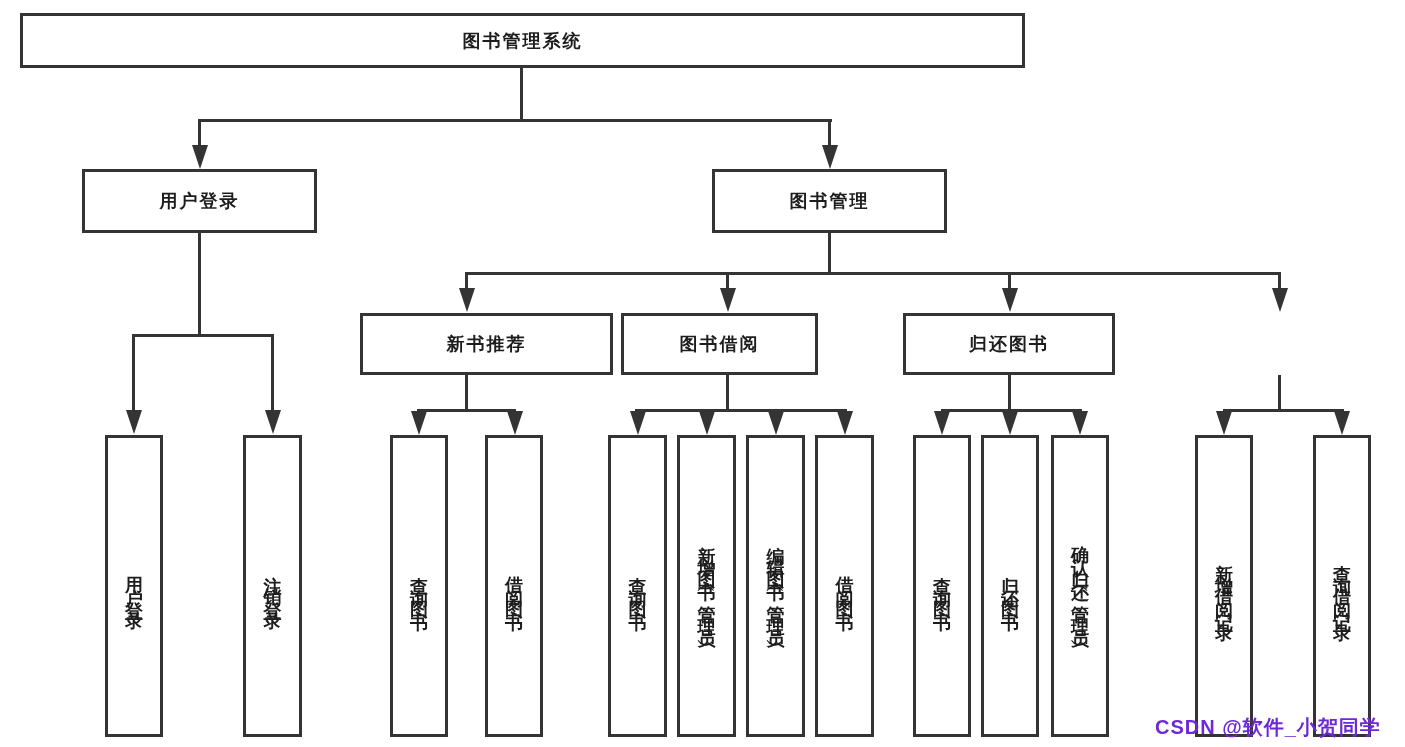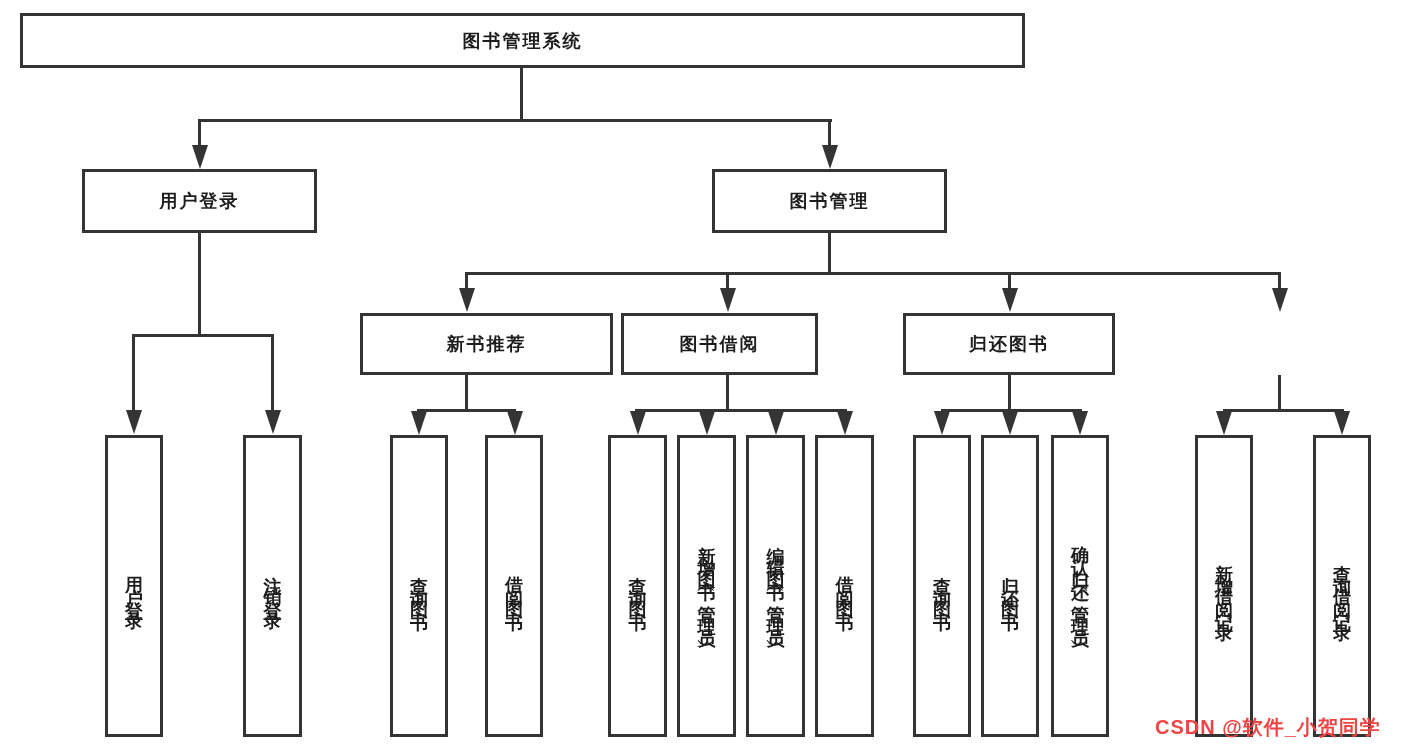--- a/index.html
+++ b/index.html
@@ -38,21 +38,21 @@
     position:absolute;width:0;height:0;
     border-left:8px solid transparent;
     border-right:8px solid transparent;
     border-top:24px solid #343434;
   }
   .watermark{
     position:absolute;
     left:1155px;top:714px;
     font-size:20px;
     letter-spacing:1px;
-    color:#ef4444;
+    color:#6d28d9;
     z-index:10;
     white-space:nowrap;
   }
 </style>
 </head>
 <body>
 
 <div class="stage">
 
   <div class="ln" style="left:520px;top:68px;width:3px;height:54px"></div>

